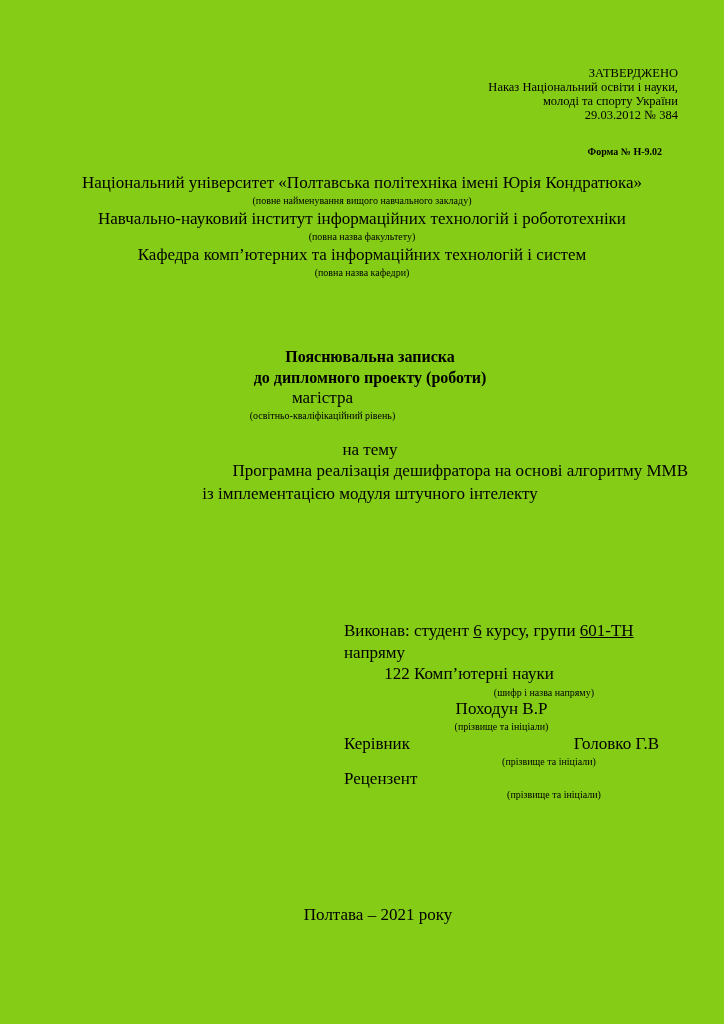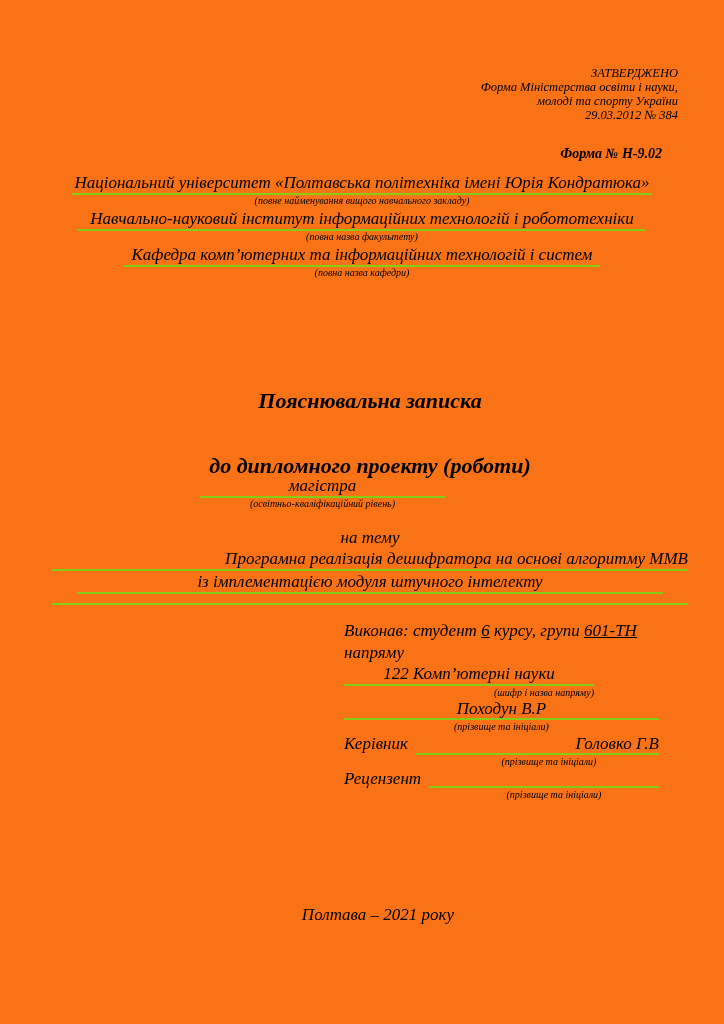--- a/index.html
+++ b/index.html
@@ -1,57 +1,56 @@
 <!DOCTYPE html>
 <html><head>
 <meta charset="utf-8">
 <style>
   html, body { margin: 0; padding: 0; background: #ffffff; }
   .page {
     position: relative;
     width: 724px;
     height: 1024px;
-    background: #f97316;
+    background: #84cc16;
     color: #000000;
     font-family: "Liberation Serif", "DejaVu Serif", serif;
     overflow: hidden;
-    font-style: italic;
   }
   .uline { border-bottom: 2px solid #84cc16; }
   .u { text-decoration: underline; }
   .caption { font-size: 10px; line-height: 12px; }
 
   
   .approval {
     position: absolute; top: 66px; right: 46px;
     text-align: right; font-size: 12.5px; line-height: 14px;
   }
   .form-number {
     position: absolute; top: 146px; right: 62px;
-    font-size: 14px; font-weight: bold;
+    font-size: 10px; font-weight: bold;
   }
 
   
   .institution {
     position: absolute; top: 172px; left: 30px; right: 30px;
     text-align: center;
   }
   .line17 { font-size: 17px; line-height: 21px; }
   .line17 .uline { display: inline-block; line-height: 20px; }
   .pad2  { padding: 0 2px; }
   .pad10 { padding: 0 12px; }
   .pad8  { padding: 0 8px; }
   .institution .caption { margin-bottom: 1px; }
 
   
   .title-block {
     position: absolute; top: 346px; left: 52px; width: 636px;
     text-align: center;
   }
-  .bold17 { font-size: 22px; line-height: 21px; font-weight: bold; margin-top: 44px; }
+  .bold17 { font-size: 16px; line-height: 21px; font-weight: bold; }
   .degree-row {
     font-size: 17px; line-height: 20px;
     width: 245px; margin-left: 148px; text-align: center;
   }
   .degree-caption { width: 245px; margin-left: 148px; text-align: center; }
   .ontopic { font-size: 17px; line-height: 22px; margin-top: 17px; }
   .topic1 { font-size: 17px; line-height: 20px; text-align: right; }
   .topic2 { font-size: 17px; line-height: 21px; width: 92%; margin: 0 auto; }
   .blankline { height: 9px; }
 
@@ -78,21 +77,21 @@
     text-align: center; font-size: 17px; line-height: 22px; margin-left: 16px;
   }
 </style>
 </head>
 <body>
 
 <div class="page">
 
   <div class="approval">
     <div>ЗАТВЕРДЖЕНО</div>
-    <div>Форма Міністерства освіти і науки,</div>
+    <div>Наказ Національний освіти і науки,</div>
     <div>молоді та спорту України</div>
     <div>29.03.2012 № 384</div>
   </div>
 
   <div class="form-number">Форма № Н-9.02</div>
 
   <div class="institution">
     <div class="line17">
       <span class="uline pad2">Національний університет «Полтавська політехніка імені Юрія Кондратюка»</span>
     </div>

